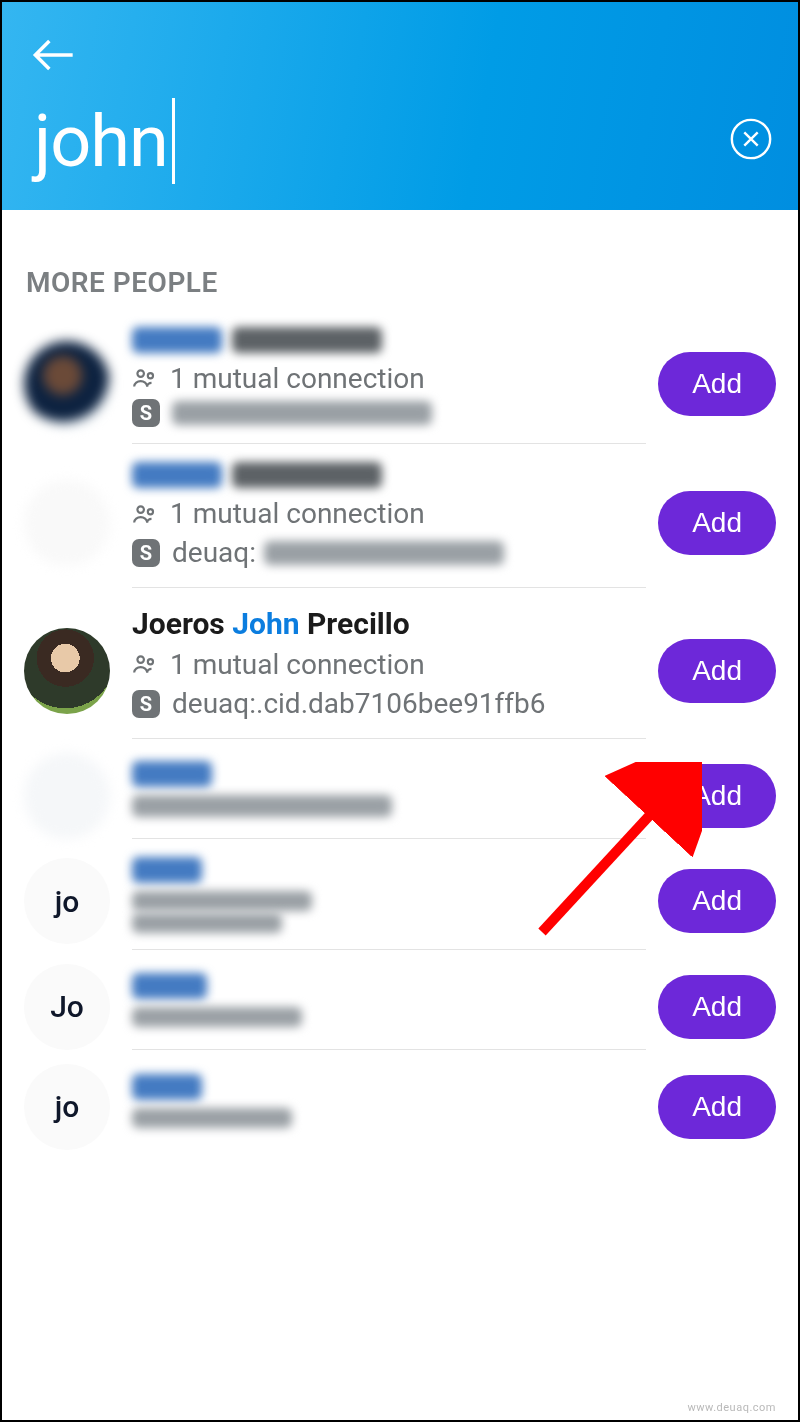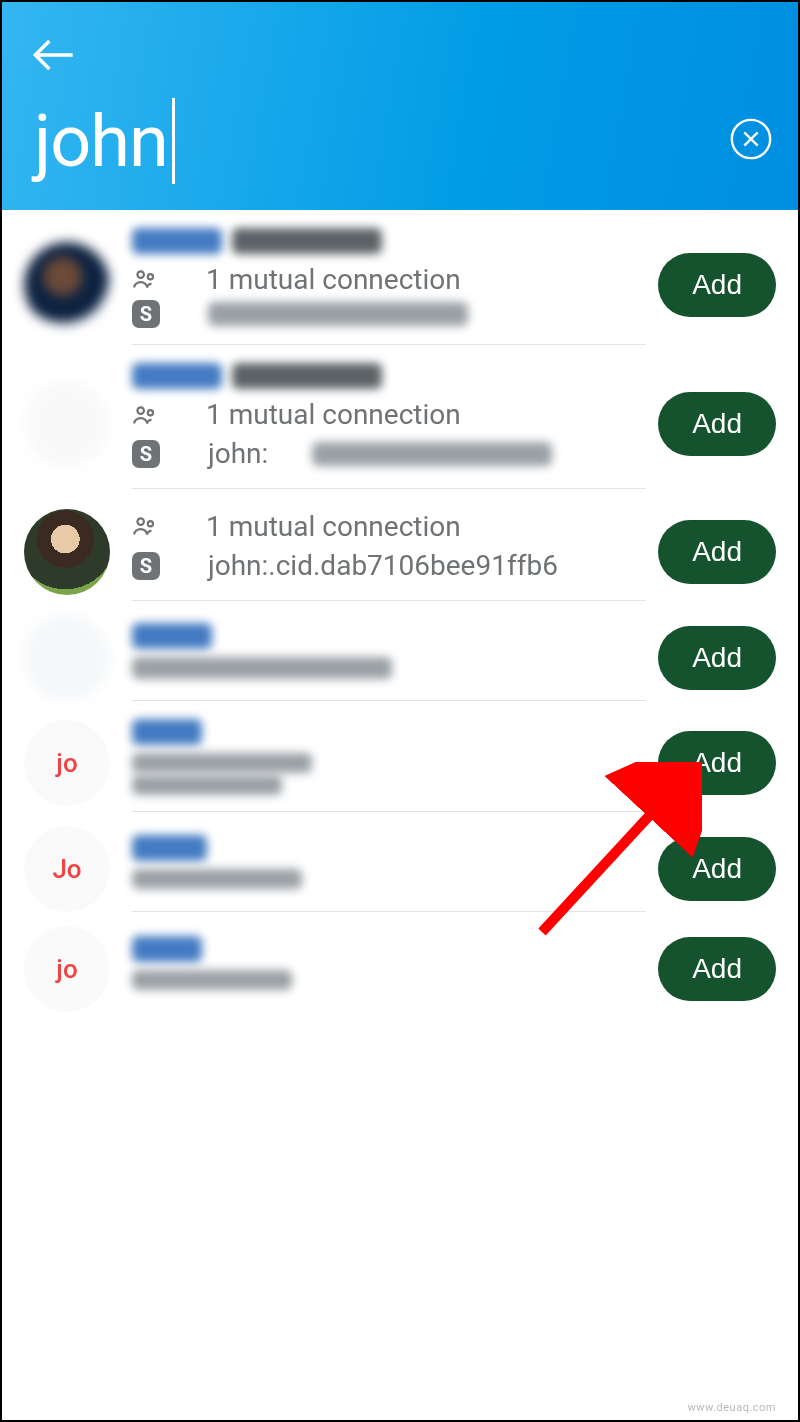--- a/index.html
+++ b/index.html
@@ -11,37 +11,37 @@
   .back-btn svg { width: 56px; height: 56px; stroke: #fff; stroke-width: 3; fill: none; }
   .search-row { display: flex; align-items: center; justify-content: space-between; margin-top: 6px; }
   .search-text { font-size: 72px; font-weight: 400; letter-spacing: -1px; display: flex; align-items: center; color: #fff; margin-left: 8px; }
   .caret { display:inline-block; width:3px; height:86px; background:#fff; margin-left:4px; }
   .clear-btn svg { width: 46px; height: 46px; stroke: #fff; stroke-width: 2.5; fill: none; }
 
   .section-header { padding: 56px 24px 10px 24px; font-size: 28px; font-weight: 600; color: #7b7f82; letter-spacing: 0.5px; }
 
   .list { }
   .row { display: flex; align-items: center; padding: 14px 22px 0 22px; }
-  .avatar { width: 86px; height: 86px; border-radius: 50%; background: #f2f2f2; flex: 0 0 86px; margin-right: 22px; display:flex; align-items:center; justify-content:center; font-size:26px; font-weight:500; color:#ef4444; }
+  .avatar { width: 86px; height: 86px; border-radius: 50%; background: #f2f2f2; flex: 0 0 86px; margin-right: 22px; display:flex; align-items:center; justify-content:center; font-size:30px; font-weight:500; color:#0f172a; }
   .avatar.photo1 { background: radial-gradient(circle at 45% 40%, #6b4a38 0 28%, #0d2240 28% 66%, #e4ecf2 66% 100%); filter: blur(6px); }
   .avatar.photo2 { background: #f9f9f9; filter: blur(6px); }
   .avatar.photo3 { background: radial-gradient(circle at 48% 35%, #e8c9a8 0 20%, #3a2a22 20% 40%, #2e3a2a 40% 70%, #7ba34a 70% 100%); }
   .avatar.photo4 { background: #f5f7f9; filter: blur(6px); }
   .avatar.photo5 { background: #fafafa; }
   .avatar.photo6 { background: #fafafa; }
   .avatar.photo7 { background: #fafafa; }
 
   .info { flex: 1 1 auto; min-width: 0; border-bottom: 1px solid #e3e3e3; padding-bottom: 16px; padding-top:4px; align-self: stretch; display:flex; flex-direction:column; justify-content:center; }
   .name { font-size: 30px; font-weight: 700; color: #1b1b1b; margin-bottom: 4px; }
   .name .hl { color: #0b7ddf; }
-  .meta { display: flex; align-items: center; font-size: 28px; color: #6f7376; margin-top: 2px; line-height: 1.3; gap: 36px; }
+  .meta { display: flex; align-items: center; font-size: 28px; color: #6f7376; margin-top: 2px; line-height: 1.3; }
   .meta svg, .meta .ico { width: 26px; height: 26px; margin-right: 12px; flex: 0 0 26px; }
   .sk-ico { width: 28px; height: 28px; border-radius: 7px; background:#6f7376; color:#fff; display:inline-flex; align-items:center; justify-content:center; font-weight:700; font-size:20px; margin-right:12px; flex:0 0 28px; }
 
-  .add-btn { background: #14532d; color: #fff; border: none; border-radius: 34px; font-size: 28px; font-weight: 500; padding: 16px 34px; margin-left: 12px; }
+  .add-btn { background: #6d28d9; color: #fff; border: none; border-radius: 34px; font-size: 28px; font-weight: 500; padding: 16px 34px; margin-left: 12px; }
 
   .blur-line { display:inline-block; background: #9aa0a5; border-radius: 6px; filter: blur(5px); height: 24px; }
   .blur-name { display:flex; gap:10px; margin-bottom:6px; }
   .blur-name .bw { background:#447bc2; height:26px; border-radius:6px; filter:blur(5px); }
   .blur-name .bd { background:#5d6266; height:26px; border-radius:6px; filter:blur(5px); }
 
   
   .arrow { position: absolute; pointer-events: none; }
 
   .watermark { position:absolute; right:22px; bottom:6px; font-size:11px; color:#b9b9b9; letter-spacing:0.5px; }
@@ -66,20 +66,21 @@
       </div>
       <div class="clear-btn">
         <svg viewBox="0 0 48 48">
             <circle cx="24" cy="24" r="20"></circle>
             <path d="M17 17 L31 31 M31 17 L17 31"></path>
           </svg>
       </div>
     </div>
   </div>
 
+  <div class="section-header">MORE PEOPLE</div>
 
   <div class="list">
 
     <div class="row">
       <div class="avatar photo1"></div>
       <div class="info">
         <div class="blur-name">
           <span class="bw" style="width:90px"></span>
             <span class="bd" style="width:150px"></span>
         </div>
@@ -111,42 +112,45 @@
           <svg viewBox="0 0 24 24" fill="none" stroke="#6f7376" stroke-width="2">
               <circle cx="8" cy="7" r="3"></circle>
               <path d="M2 19c0-3 3-5 6-5s6 2 6 5"></path>
               <circle cx="17" cy="9" r="2.4"></circle>
               <path d="M14 19c0-2 2-3.5 4-3.5"></path>
             </svg>
           <span>1 mutual connection</span>
         </div>
         <div class="meta">
           <span class="sk-ico">S</span>
-          <span>john:</span>
+          <span>deuaq:</span>
           <span class="blur-line" style="width:240px; margin-left:8px;"></span>
         </div>
       </div>
       <button class="add-btn">Add</button>
     </div>
 
     <div class="row">
       <div class="avatar photo3"></div>
       <div class="info">
+        <div class="name">
+          <span>Joeros </span><span class="hl">John</span><span> Precillo</span>
+        </div>
         <div class="meta">
           <svg viewBox="0 0 24 24" fill="none" stroke="#6f7376" stroke-width="2">
               <circle cx="8" cy="7" r="3"></circle>
               <path d="M2 19c0-3 3-5 6-5s6 2 6 5"></path>
               <circle cx="17" cy="9" r="2.4"></circle>
               <path d="M14 19c0-2 2-3.5 4-3.5"></path>
             </svg>
           <span>1 mutual connection</span>
         </div>
         <div class="meta">
           <span class="sk-ico">S</span>
-          <span>john:.cid.dab7106bee91ffb6</span>
+          <span>deuaq:.cid.dab7106bee91ffb6</span>
         </div>
       </div>
       <button class="add-btn">Add</button>
     </div>
 
     <div class="row">
       <div class="avatar photo4"></div>
       <div class="info">
         <div class="blur-name">
             <span class="bw" style="width:80px"></span>

